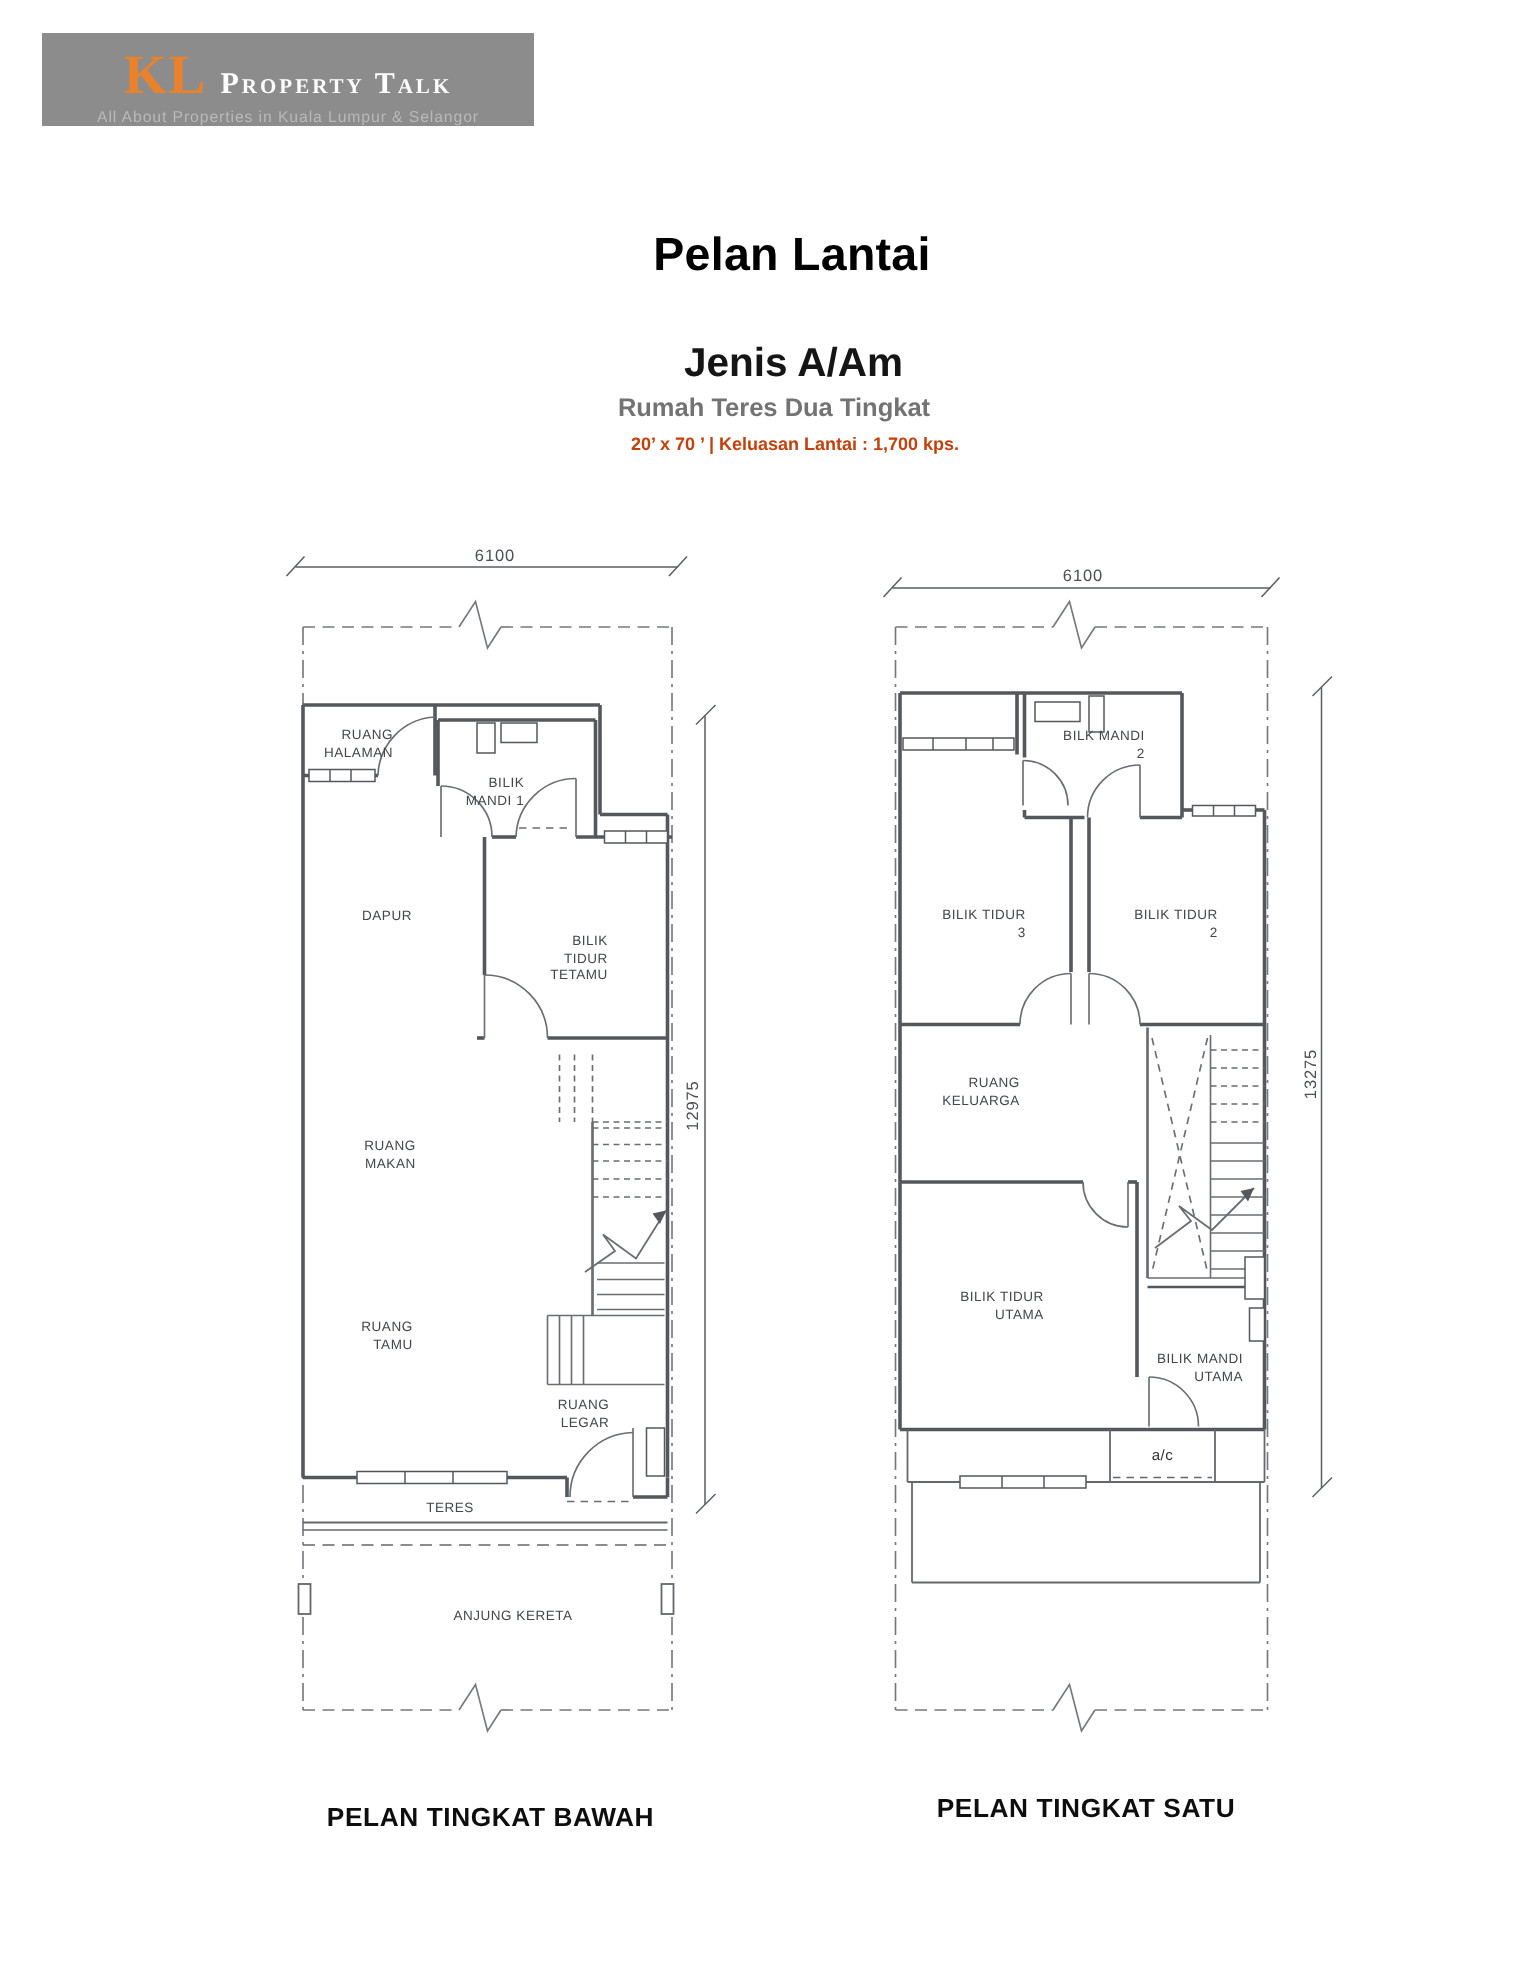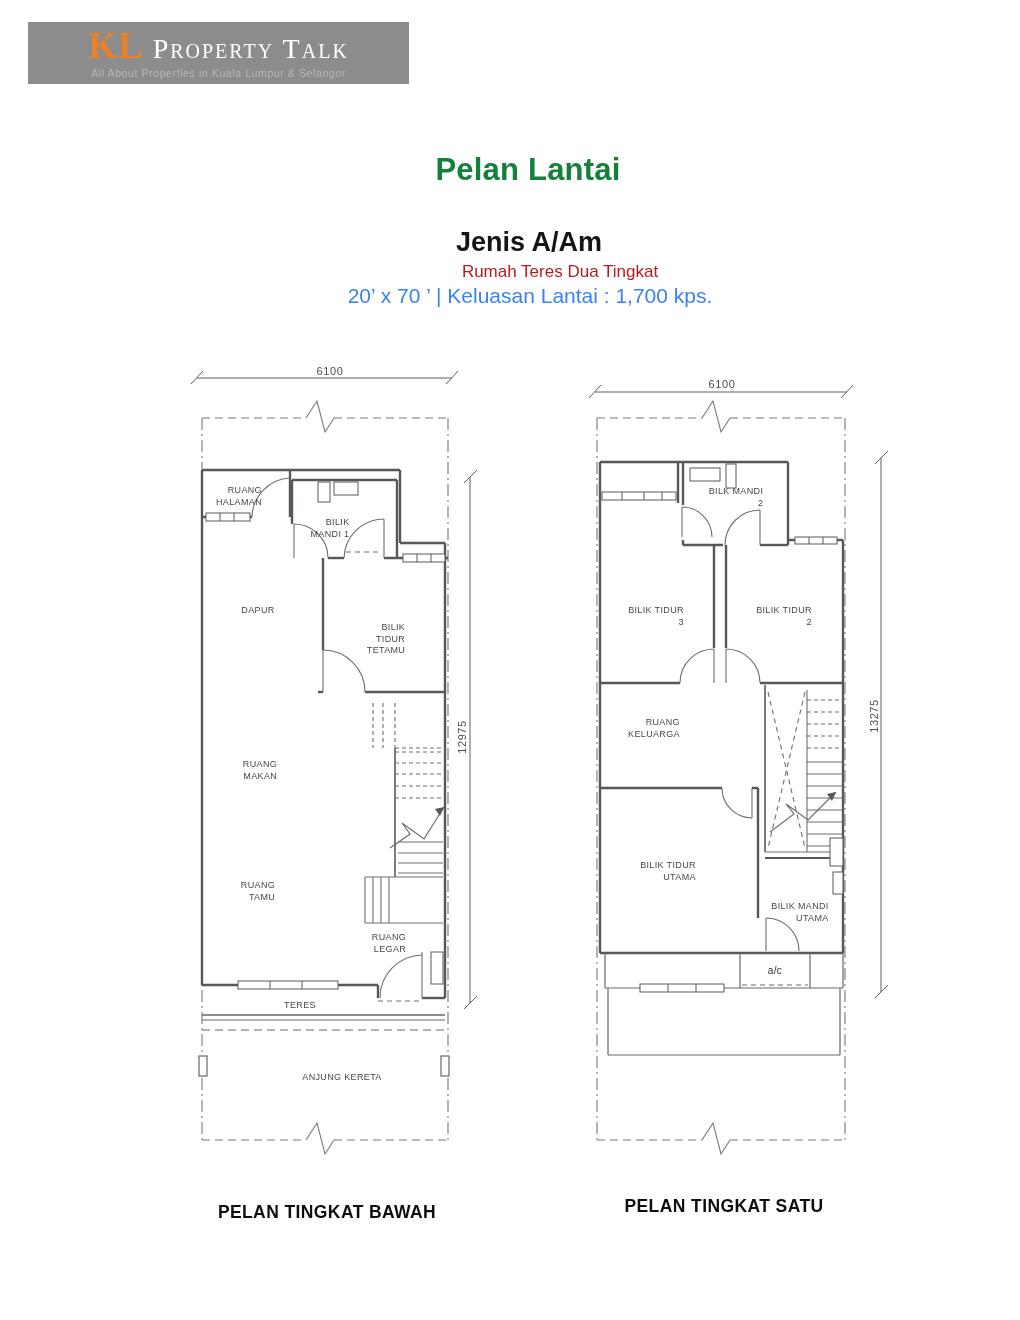--- a/index.html
+++ b/index.html
@@ -1,35 +1,35 @@
 <!DOCTYPE html>
 <html><head>
 <meta charset="utf-8">
 <style>
   html,body{margin:0;padding:0;}
   body{
     width:1020px;height:1320px;position:relative;background:#ffffff;
     font-family:"Liberation Sans",sans-serif;overflow:hidden;
   }
   .logo{
-    position:absolute;left:28px;top:22px;width:381px;height:62px;background:#8c8c8c;
-    display:flex;flex-direction:column;align-items:center;justify-content:center;
+    position:absolute;left:28px;top:22px;width:328px;height:62px;background:#8c8c8c;
+    display:flex;flex-direction:column;align-items:center;justify-content:flex-end;
   }
   .logo-row{font-family:"Liberation Serif",serif;line-height:1;white-space:nowrap;display:flex;align-items:baseline;}
   .logo-kl{color:#e8822c;font-size:37px;font-weight:700;letter-spacing:1px;margin-right:9px;}
-  .logo-name{color:#ffffff;font-size:28px;font-variant:small-caps;letter-spacing:2px;}
+  .logo-name{color:#ffffff;font-size:20px;font-variant:small-caps;letter-spacing:2px;font-weight:bold;}
   .logo-tag{color:#b9b9b9;font-size:10.5px;letter-spacing:.6px;margin-top:3px;}
   .title1{position:absolute;left:528px;top:170px;transform:translate(-50%,-50%);
-    font-size:31px;font-weight:700;color:#15803d;white-space:nowrap;letter-spacing:.2px;text-align:center;}
+    font-size:31px;font-weight:700;color:#000000;white-space:nowrap;letter-spacing:.2px;text-align:center;}
   .title2{position:absolute;left:529px;top:242px;transform:translate(-50%,-50%);
     font-size:27px;font-weight:700;color:#151515;white-space:nowrap;}
-  .title3{position:absolute;left:560px;top:272px;transform:translate(-50%,-50%);
-    font-size:17px;font-weight:400;color:#b91c1c;white-space:nowrap;}
+  .title3{position:absolute;left:516px;top:272px;transform:translate(-50%,-50%);
+    font-size:17px;font-weight:700;color:#737373;white-space:nowrap;}
   .title4{position:absolute;left:530px;top:296px;transform:translate(-50%,-50%);
-    font-size:21px;font-weight:400;color:#3b82f6;white-space:nowrap;}
+    font-size:12px;font-weight:700;color:#c2410c;white-space:nowrap;}
   .plan-svg{position:absolute;left:0;top:0;}
   .rlabel{position:absolute;transform:translate(-50%,-50%);font-size:9px;line-height:11.5px;
     letter-spacing:.35px;color:#43474b;text-align:right;white-space:pre-line;}
   .rlabel.bold{font-weight:400;font-size:10px;color:#2c2f32;}
   .dimlabel{position:absolute;transform:translate(-50%,-50%);font-size:11px;color:#4b4f53;
     letter-spacing:.6px;white-space:nowrap;}
   .dimlabel.vert{transform:translate(-50%,-50%) rotate(-90deg);}
   .caption{position:absolute;transform:translate(-50%,-50%);font-weight:700;font-size:17.5px;
     letter-spacing:.4px;color:#0e0e0e;white-space:nowrap;}
 </style>

